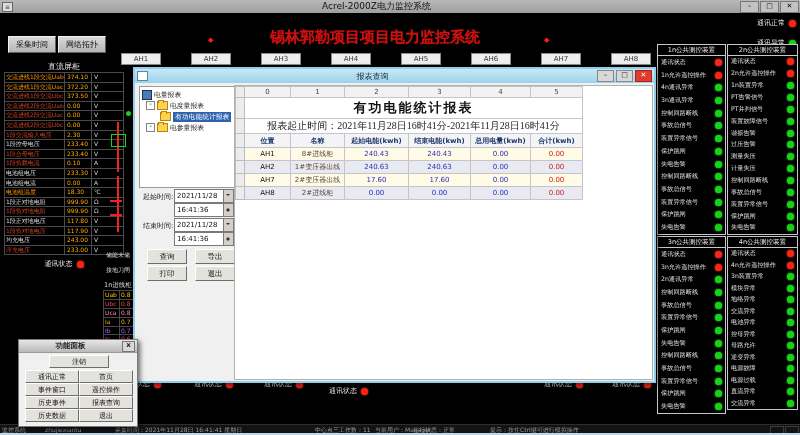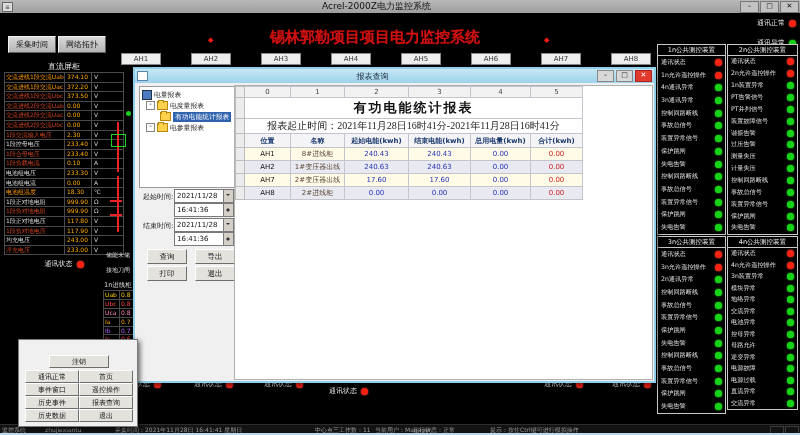--- a/index.html
+++ b/index.html
@@ -723,20 +723,24 @@
             <td class="d cb">0.00</td>
             <td class="d cb">0.00</td>
             <td class="d cr">0.00</td>
           </tr>
         </tbody>
     </table>
   </div>
 </div>
 
 <div class="abs fpanel">
+  <div class="fp-title">
+    <div class="ftext">功能面板</div>
+    <div class="fp-x">x</div>
+  </div>
   <div class="fp-btn" style="left:30px;top:15px;width:58px;">注销</div>
   <div id="fp-grid">
       <div class="fp-btn" style="left: 6px; top: 30px; width: 52px;">通讯正常</div>
       <div class="fp-btn" style="left: 60px; top: 30px; width: 52px;">首页</div>
       <div class="fp-btn" style="left: 6px; top: 43px; width: 52px;">事件窗口</div>
       <div class="fp-btn" style="left: 60px; top: 43px; width: 52px;">遥控操作</div>
       <div class="fp-btn" style="left: 6px; top: 56px; width: 52px;">历史事件</div>
       <div class="fp-btn" style="left: 60px; top: 56px; width: 52px;">报表查询</div>
       <div class="fp-btn" style="left: 6px; top: 69px; width: 52px;">历史数据</div>
       <div class="fp-btn" style="left: 60px; top: 69px; width: 52px;">退出</div>

